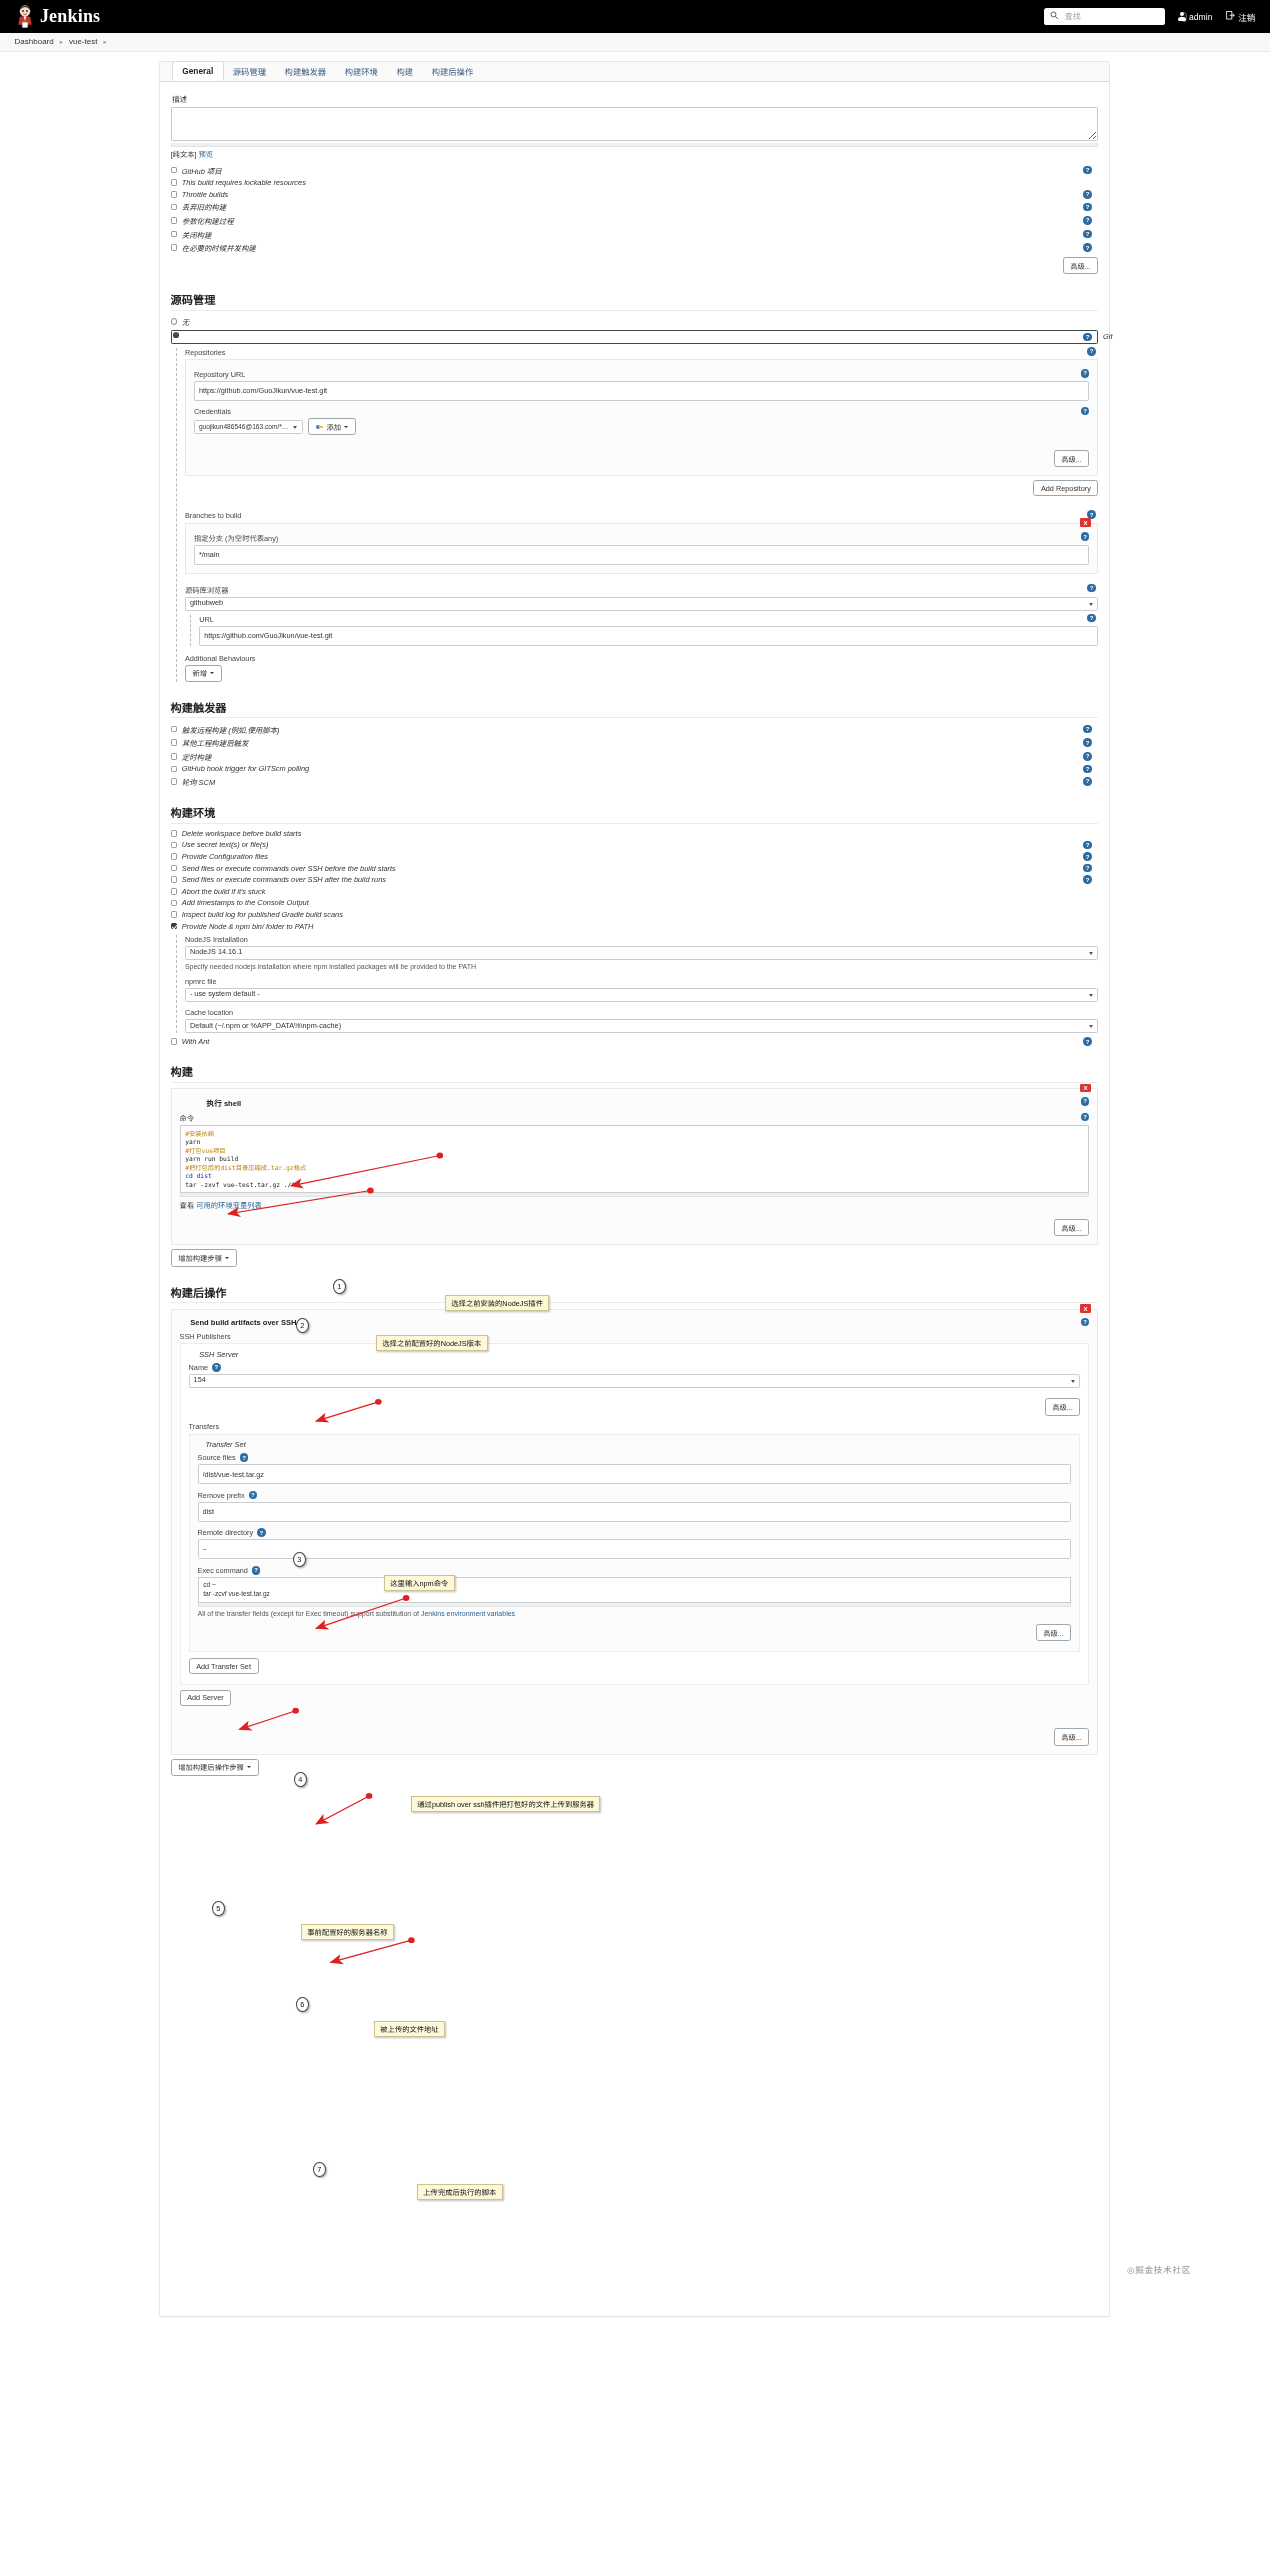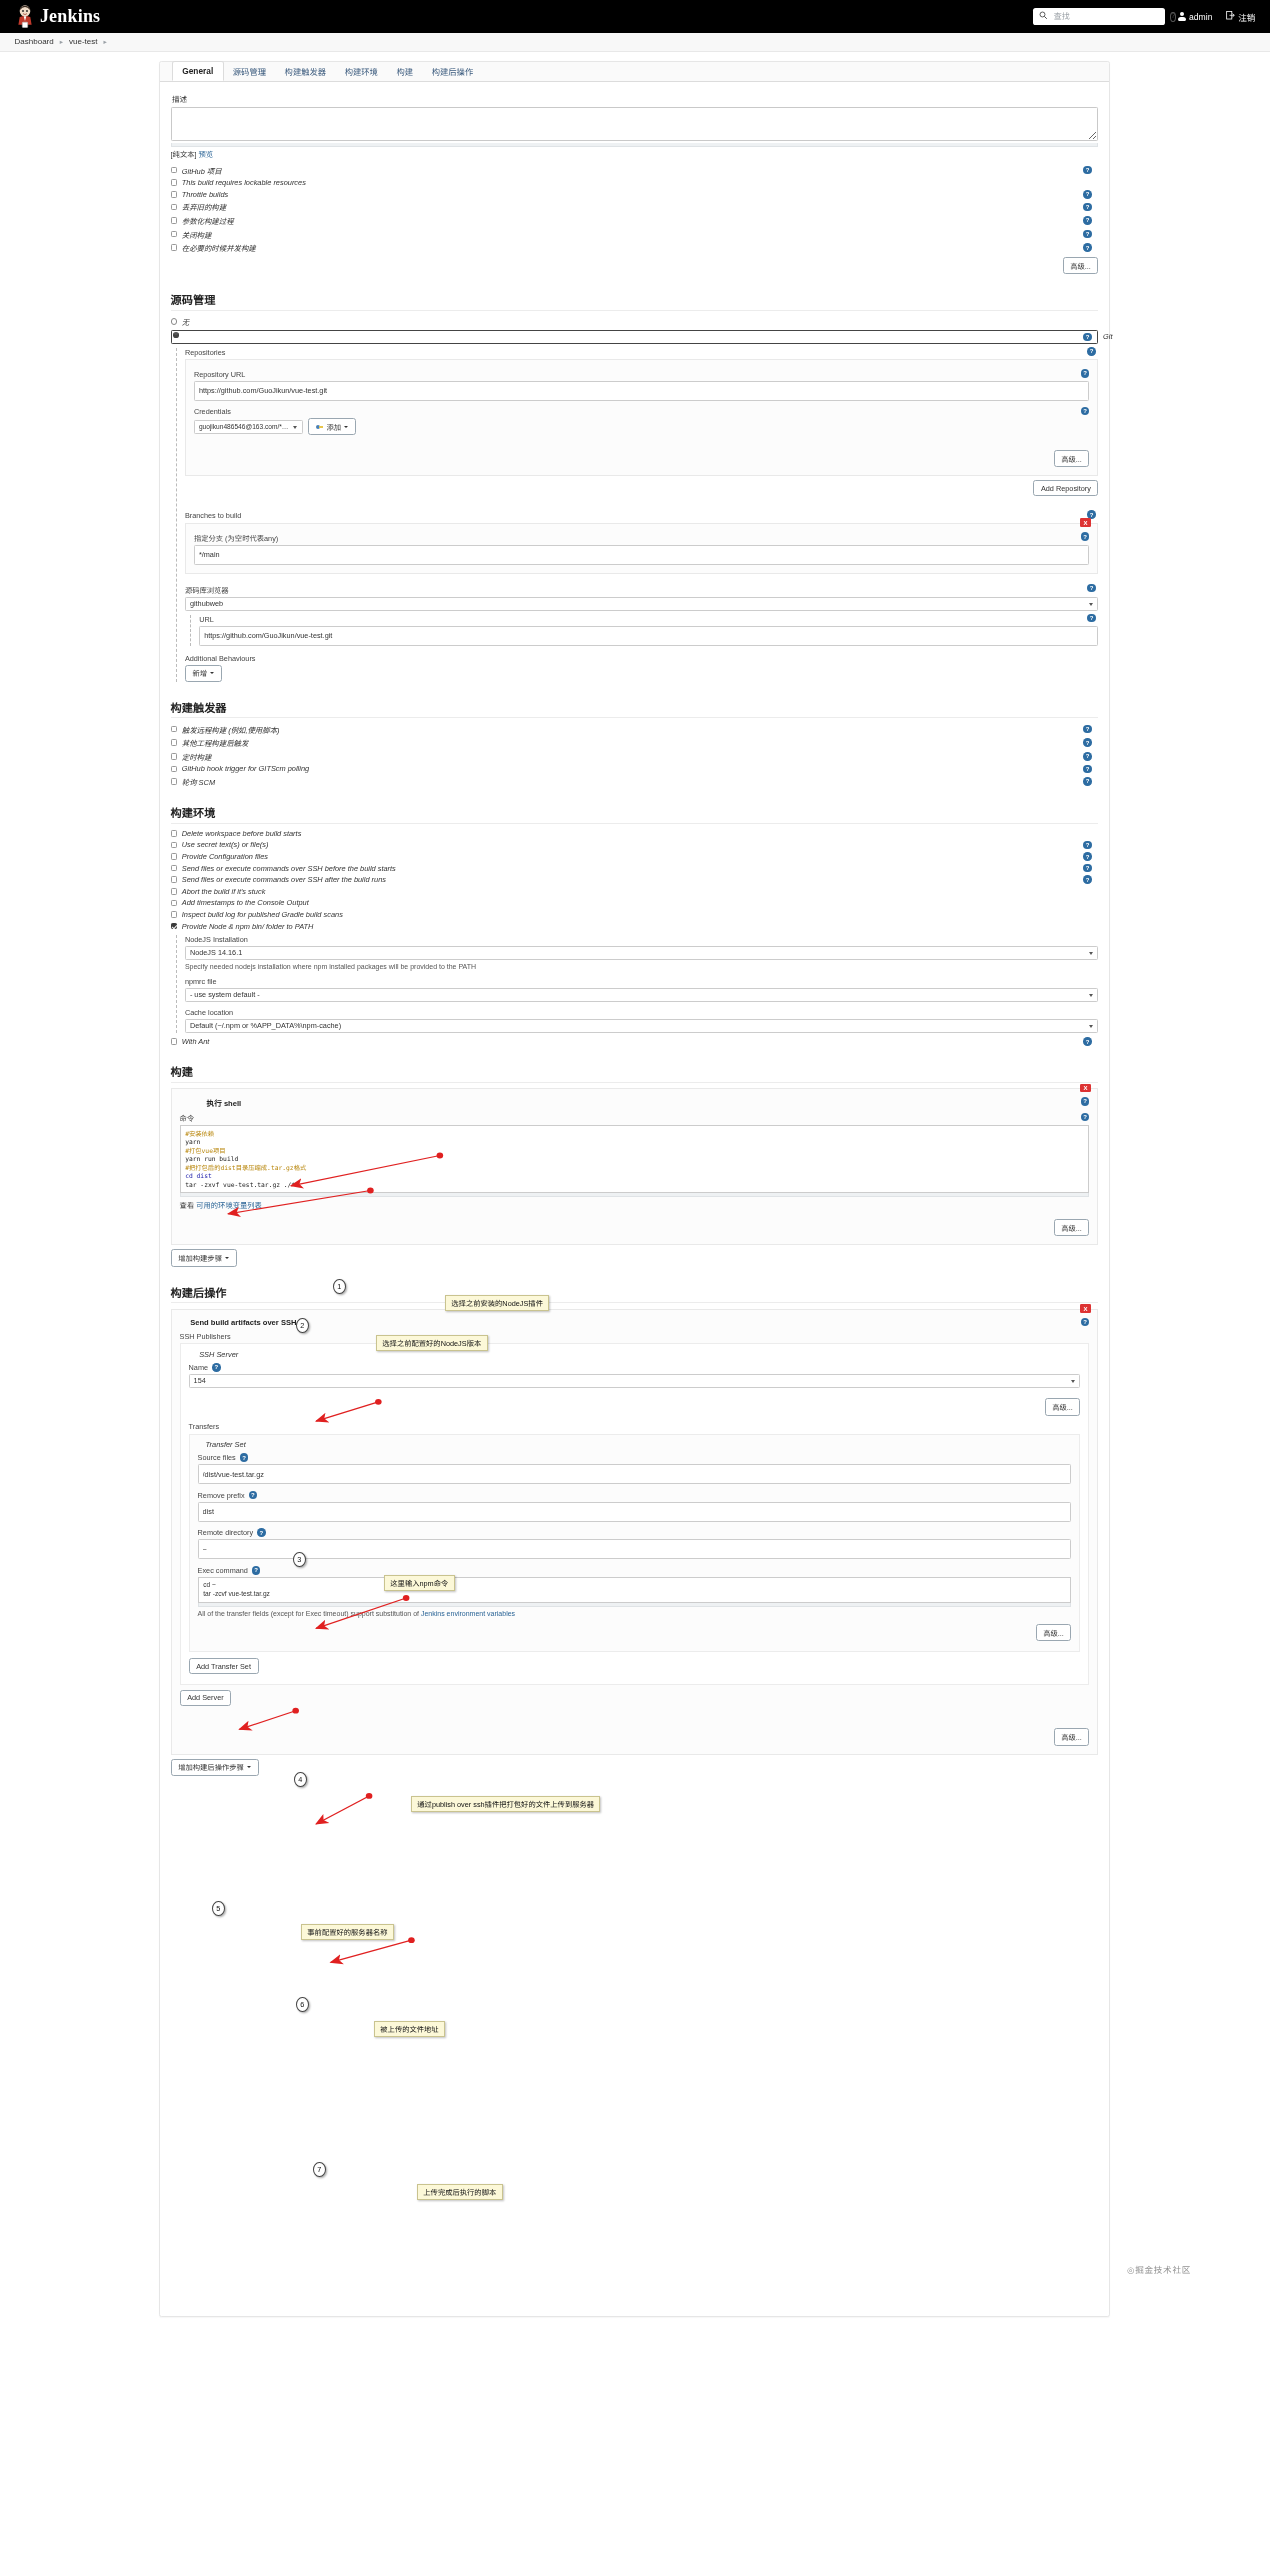--- a/index.html
+++ b/index.html
@@ -15,21 +15,21 @@
   
   .topbar{
     height:33px; background:#000; display:flex; align-items:center;
     padding:0 14.6px; position:relative;
   }
   .brand{ display:flex; align-items:center; gap:5.3px; }
   .brand-logo{ width:20px; height:22.5px; position:relative; }
   .brand-text{ color:#fff; font-family:"Liberation Serif","DejaVu Serif",serif; font-size:18px; font-weight:bold; letter-spacing:0.2px;}
   .top-right{ margin-left:auto; display:flex; align-items:center; gap:13.2px; }
   .search-wrap{
-    width:132px; height:17px; background:#fff; border-radius:2.6px;
+    width:121px; height:17px; background:#fff; border-radius:2.6px;
     display:flex; align-items:center; padding:0 5.3px; gap:4.6px; position:relative;
   }
   .search-wrap input{
     border:0; outline:0; flex:1; font-size:8px; color:#333; background:transparent;
     font-family:"Liberation Sans",sans-serif;
   }
   .search-wrap input::placeholder{ color:#9aa0a6; }
   .help-circle{
     width:10px;height:10px;border:0.9px solid #fff;border-radius:50%;
     color:#fff;font-size:6.6px;display:flex;align-items:center;justify-content:center;
@@ -123,21 +123,21 @@
   }
 
   .inp{
     width:100%; height:14px; border:0.7px solid #ccc; border-radius:1.3px; background:#fff;
     font-size:7.3px; color:#333; padding:9px 4px; line-height:12.6px; font-family:"Liberation Sans",sans-serif;
     display:block;
   }
   .sel{
     width:100%; height:14px; border:0.7px solid #ccc; border-radius:1.3px; background:#fff;
     font-size:7.3px; color:#333; padding:0 12px 0 4px; line-height:12.6px; position:relative;
-    display:flex; align-items:flex-start;
+    display:flex; align-items:center;
   }
   .sel::after{
     content:""; position:absolute; right:4.6px; top:5.3px;
     border-left:2.6px solid transparent;border-right:2.6px solid transparent;border-top:3.3px solid #555;
   }
   .sel.narrow{ width:109px; display:inline-flex; }
 
   .btn{
     display:inline-flex; align-items:center; gap:3.3px; border:0.7px solid #9aa7b1; border-radius:2.6px;
     background:#fff; font-size:7.3px; color:#333; padding:2.6px 6.6px; cursor:pointer;

